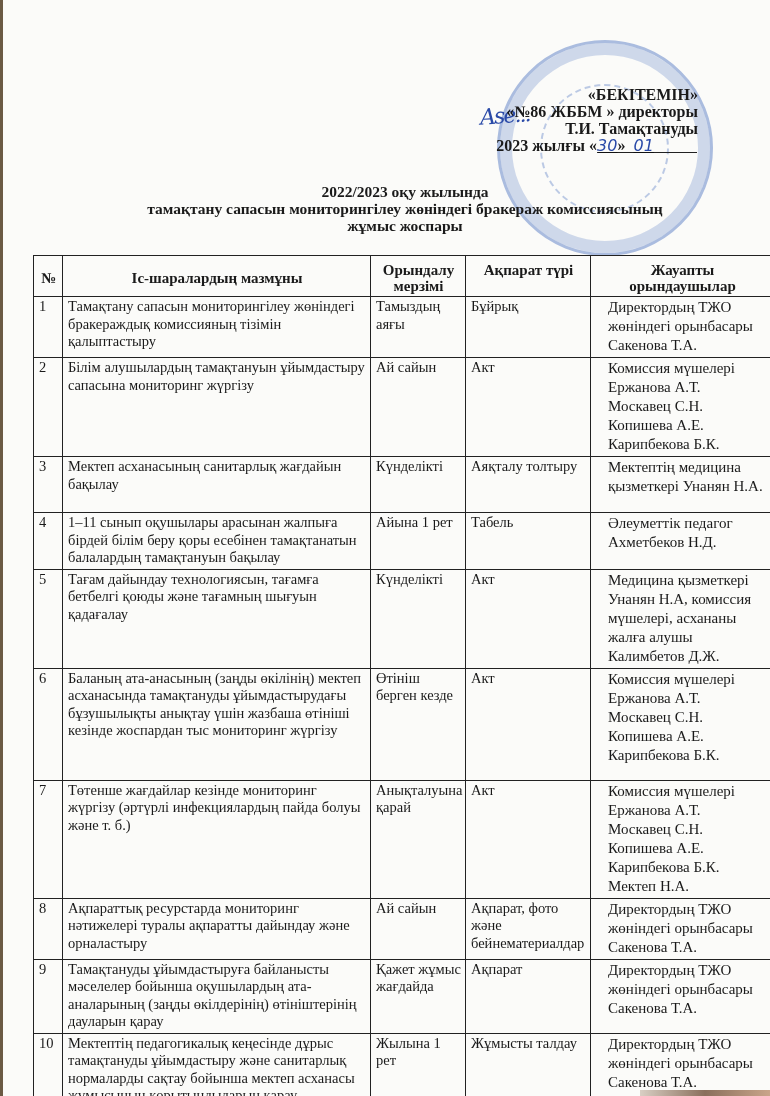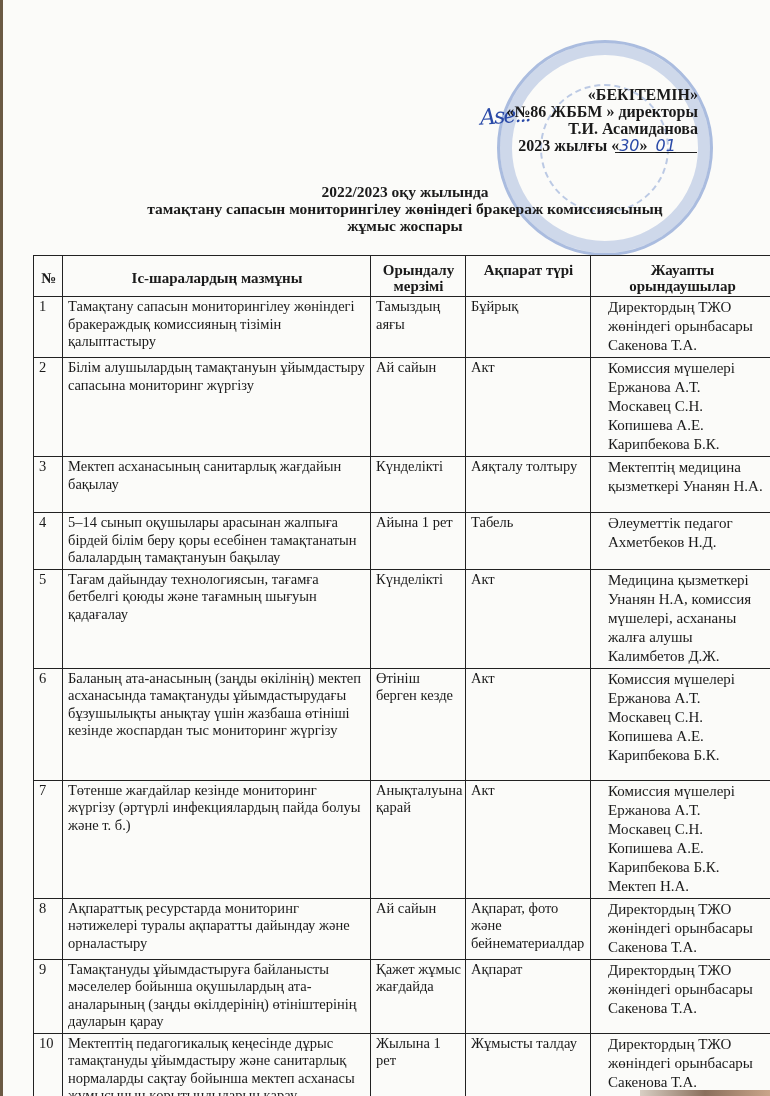--- a/index.html
+++ b/index.html
@@ -20,21 +20,21 @@
   }
   .stamp-inner {
     position:absolute; left:540px; top:84px; width:125px; height:125px; border-radius:50%;
     border:2px dashed rgba(70,110,190,0.35);
   }
   .approval {
     position:absolute; right:72px; top:66px; text-align:right;
     font-weight:bold; font-size:16px; line-height:17px;margin-top:20px;
   }
   .approval .line { display:block; white-space:nowrap; }
-  .approval .date-line { text-align:center; margin-left:-10px; }
+  .approval .date-line { text-align:left; margin-left:-10px; }
   .hand { font-family:"DejaVu Sans", sans-serif; font-style:italic; font-weight:normal; color:#2a4aa8; text-decoration:underline; text-decoration-color:#111; }
   .signature {
     position:absolute; left:480px; top:103px; font-family:"DejaVu Serif", serif; font-style:italic;
     color:#2a4aa8; font-size:22px; transform:rotate(-4deg); letter-spacing:-2px;
   }
   .sig-underline { position:absolute; left:615px; top:152px; width:82px; height:1px; background:#222; }
 
   
   .title {
     position:absolute; left:0; width:810px; top:183px; text-align:center;
@@ -72,21 +72,21 @@
 <div class="bottom-strip"></div>
 
 <div class="stamp"></div>
 <div class="stamp-inner"></div>
 <div class="signature">Ase...</div>
 <div class="sig-underline"></div>
 
 <div class="approval">
   <span class="line">«БЕКІТЕМІН»</span>
   <span class="line">«№86 ЖББМ » директоры</span>
-  <span class="line">Т.И. Асамиданова</span>
+  <span class="line">Т.И. Тамақтануды</span>
   <span class="line date-line"><span>2023 жылғы «</span><span class="hand">30</span><span>»</span>&nbsp;&nbsp;<span class="hand">01</span></span>
 </div>
 
 <div class="title">
   <div>2022/2023 оқу жылында</div>
   <div>тамақтану сапасын мониторингілеу жөніндегі бракераж комиссиясының</div>
   <div>жұмыс жоспары</div>
 </div>
 
 <table class="plan">
@@ -133,21 +133,21 @@
         <td class="no">3</td>
         <td class="content">Мектеп асханасының санитарлық жағдайын бақылау</td>
         <td class="deadline">Күнделікті</td>
         <td class="type">Аяқталу толтыру</td>
         <td class="resp">
           <span class="resp-line">Мектептің медицина қызметкері Унанян Н.А.</span>
         </td>
       </tr>
       <tr class="r4">
         <td class="no">4</td>
-        <td class="content">5–14 сынып оқушылары арасынан жалпыға бірдей білім беру қоры есебінен тамақтанатын балалардың тамақтануын бақылау</td>
+        <td class="content">1–11 сынып оқушылары арасынан жалпыға бірдей білім беру қоры есебінен тамақтанатын балалардың тамақтануын бақылау</td>
         <td class="deadline">Айына 1 рет</td>
         <td class="type">Табель</td>
         <td class="resp">
           <span class="resp-line">Әлеуметтік педагог Ахметбеков Н.Д.</span>
         </td>
       </tr>
       <tr class="r5">
         <td class="no">5</td>
         <td class="content">Тағам дайындау технологиясын, тағамға бетбелгі қоюды және тағамның шығуын қадағалау</td>
         <td class="deadline">Күнделікті</td>

